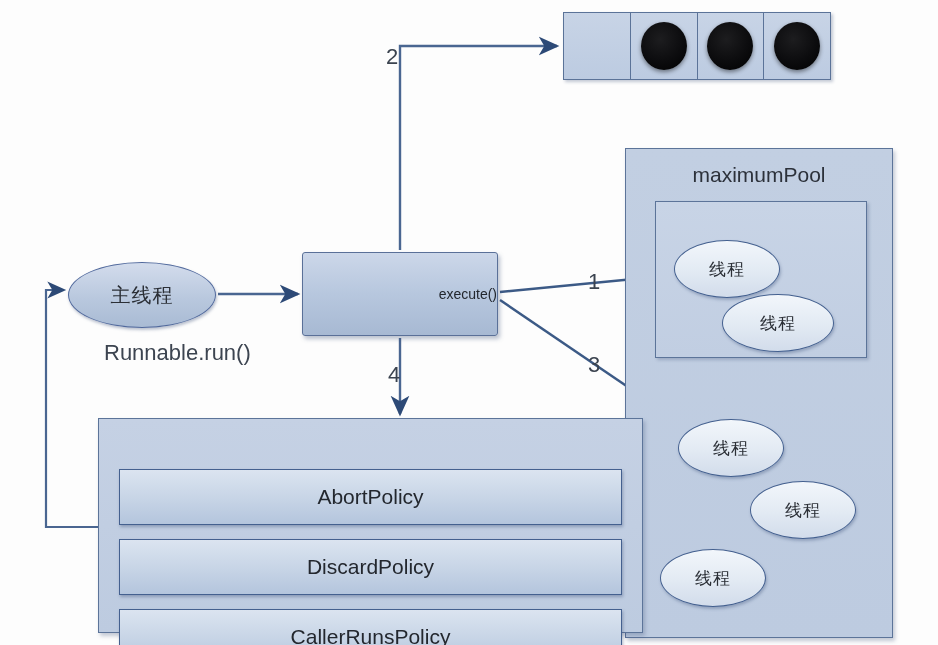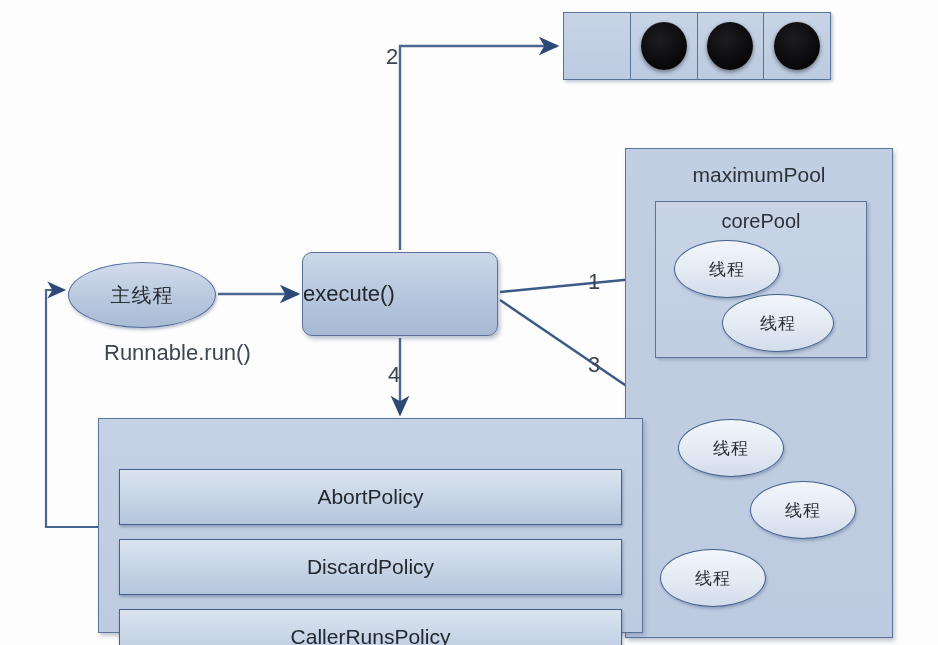--- a/index.html
+++ b/index.html
@@ -25,26 +25,26 @@
     background:linear-gradient(180deg,#d3dcec 0%, #b9c8de 55%, #a9bbd4 100%);
     border:1.6px solid #51699c;
     box-shadow:1px 2px 3px rgba(60,80,120,.35);
     display:flex;align-items:center;justify-content:center;
     color:#2b2f36;font-size:20px;letter-spacing:1px;
   }
 
   
   .exec-box{
     left:302px;top:252px;width:196px;height:84px;
-    border-radius:10px;
+    border-radius:3px;
     background:linear-gradient(180deg,#ccd7e9 0%, #b7c7de 50%, #a7b9d3 100%);
     border:1.6px solid #5a7098;
     box-shadow:2px 3px 4px rgba(60,80,120,.35);
-    display:flex;align-items:center;justify-content:flex-start;
-    color:#23272e;font-size:22px;
+    display:flex;align-items:center;justify-content:flex-end;
+    color:#23272e;font-size:14px;
   }
 
   .run-label{
     left:104px;top:340px;width:190px;
     color:#3c4450;font-size:22px;text-align:left;
   }
 
   
   .queue{
     left:563px;top:12px;width:268px;height:68px;
@@ -177,21 +177,20 @@
     </div>
     <div class="queue-cell">
       <div class="task-dot"></div>
     </div>
   </div>
 
   <div class="node max-pool">
     <div class="max-pool-title">maximumPool</div>
 
     <div class="core-pool">
-      <div class="core-pool-title">corePool</div>
 
       <div class="thr" style="left:18px;top:38px;width:104px;height:56px;">
         <span>线程</span>
       </div>
       <div class="thr" style="left:66px;top:92px;width:110px;height:56px;">
         <span>线程</span>
       </div>
     </div>
 
     <div class="thr" style="left:52px;top:270px;width:104px;height:56px;">

